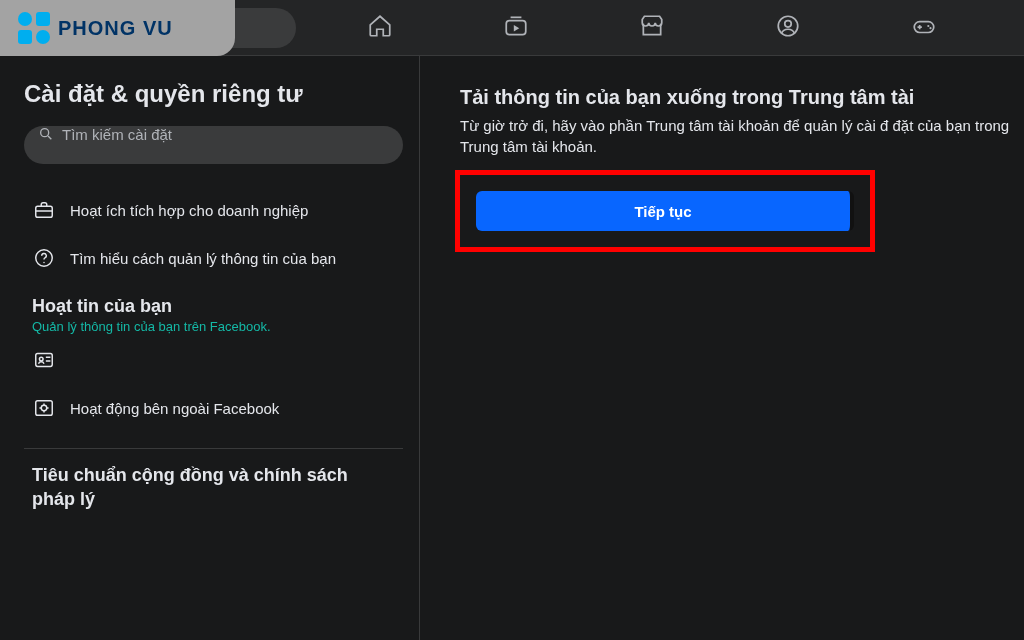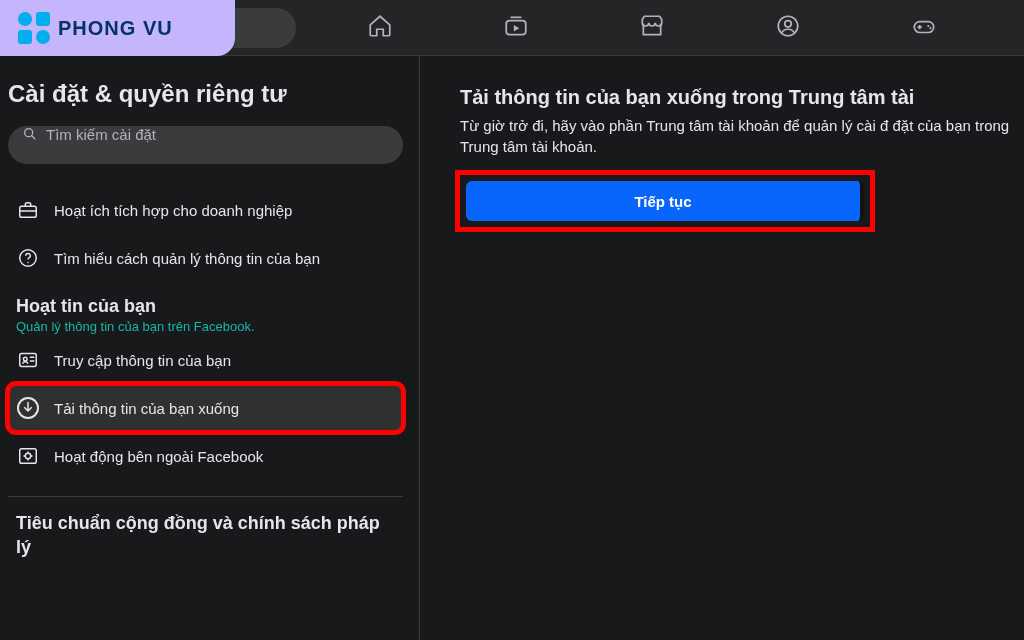--- a/index.html
+++ b/index.html
@@ -10,21 +10,21 @@
     font-family: -apple-system, BlinkMacSystemFont, "Segoe UI", Helvetica, Arial, sans-serif;
     overflow: hidden;
     position: relative;
   }
 
   
   .logo-overlay {
     position: absolute;
     top: 0; left: 0;
     width: 235px; height: 56px;
-    background: #c4b5fd;
+    background: #a3a3a3;
     border-bottom-right-radius: 18px;
     display: flex; align-items: center;
     padding-left: 18px;
     z-index: 100;
     gap: 8px;
   }
   .pv-squares { display:grid; grid-template-columns:14px 14px; grid-template-rows:14px 14px; gap:4px; }
   .pv-squares span { width:14px; height:14px; background:#00aeef; display:block; }
   .pv-squares span:nth-child(1){ border-radius:50%; }
   .pv-squares span:nth-child(2){ border-radius:3px; }
@@ -53,21 +53,21 @@
   }
   .tabs { flex:1; display:flex; justify-content:center; gap:90px; }
   .tabs .tab svg { width:26px; height:26px; stroke:#b0b3b8; fill:none; stroke-width:1.6; }
   .tabs .tab { padding:6px 10px; }
 
   
   .content { display:flex; height: calc(640px - 56px); }
   .sidebar {
     width: 420px;
     border-right: 1px solid #393a3b;
-    padding: 24px 16px 0 8px;
+    padding: 24px 16px 0 24px;
     overflow: hidden;
   }
   .sidebar h1 { font-size: 24px; font-weight: 700; margin-bottom: 18px; }
   .side-search {
     background: #3a3b3c; border-radius: 24px;
     height: 38px; display:flex; align-items:flex-start;
     padding:0 14px; gap:8px; color:#b0b3b8; font-size:15px;
     margin-bottom: 22px;
   }
   .side-item {
@@ -83,21 +83,21 @@
   .section-head .s { font-size:13px; color:#14b8a6; margin-top:2px; }
   .divider { border:none; border-top:1px solid #393a3b; margin:16px 0 12px 0;}
   .section-bottom { margin:14px 8px 0 8px; font-size:18px; font-weight:700; line-height:1.35; }
 
   .red-box { outline:5px solid #ff0000; outline-offset:-2px; }
 
   
   .main { flex:1; padding: 30px 0 0 40px; }
   .main-title { font-size:20px; font-weight:700; margin-bottom:6px; white-space:nowrap;}
   .main-desc { font-size:15px; color:#e4e6eb; line-height:1.4; max-width:560px;}
-  .cta-wrap { margin-top:18px; padding:6px; width:410px; }
+  .cta-wrap { margin-top:18px; padding:16px; width:410px; }
   .cta-wrap.red-box { outline-offset:0; }
   .cta-btn {
     width:100%; height:40px;
     background:#0866ff; color:#fff;
     border:none; border-right:4px solid #111;
     font-size:15px; font-weight:600;
     border-radius:6px;
     cursor:pointer;
   }
 
@@ -200,33 +200,22 @@
     </div>
 
     <div class="side-item">
       <span class="ic">
           <svg viewBox="0 0 24 24">
             <rect x="3" y="5" width="18" height="14" rx="2"></rect>
             <circle cx="9" cy="11" r="2"></circle>
             <path d="M6 16c.6-1.5 2-2 3-2s2.4.5 3 2M14 9h5M14 13h5"></path>
           </svg>
         </span>
-      <span>Truy cập thông tin của bạn</span>
-    </div>
-
-    <div class="side-item selected red-box">
-      <span class="ic">
-          <span class="download-circle">
-            <svg viewBox="0 0 24 24">
-              <path d="M12 4v12M7 11l5 5 5-5" stroke="#e4e6eb" fill="none" stroke-width="2"></path>
-            </svg>
-          </span>
-        </span>
-      <span>Tải thông tin của bạn xuống</span>
-    </div>
+    </div>
+
 
 
     <div class="side-item">
       <span class="ic">
           <svg viewBox="0 0 24 24">
             <rect x="3" y="4" width="18" height="16" rx="2"></rect>
             <circle cx="12" cy="12" r="3"></circle>
             <path d="M12 7v2M12 15v2M7 12h2M15 12h2"></path>
           </svg>
         </span>

